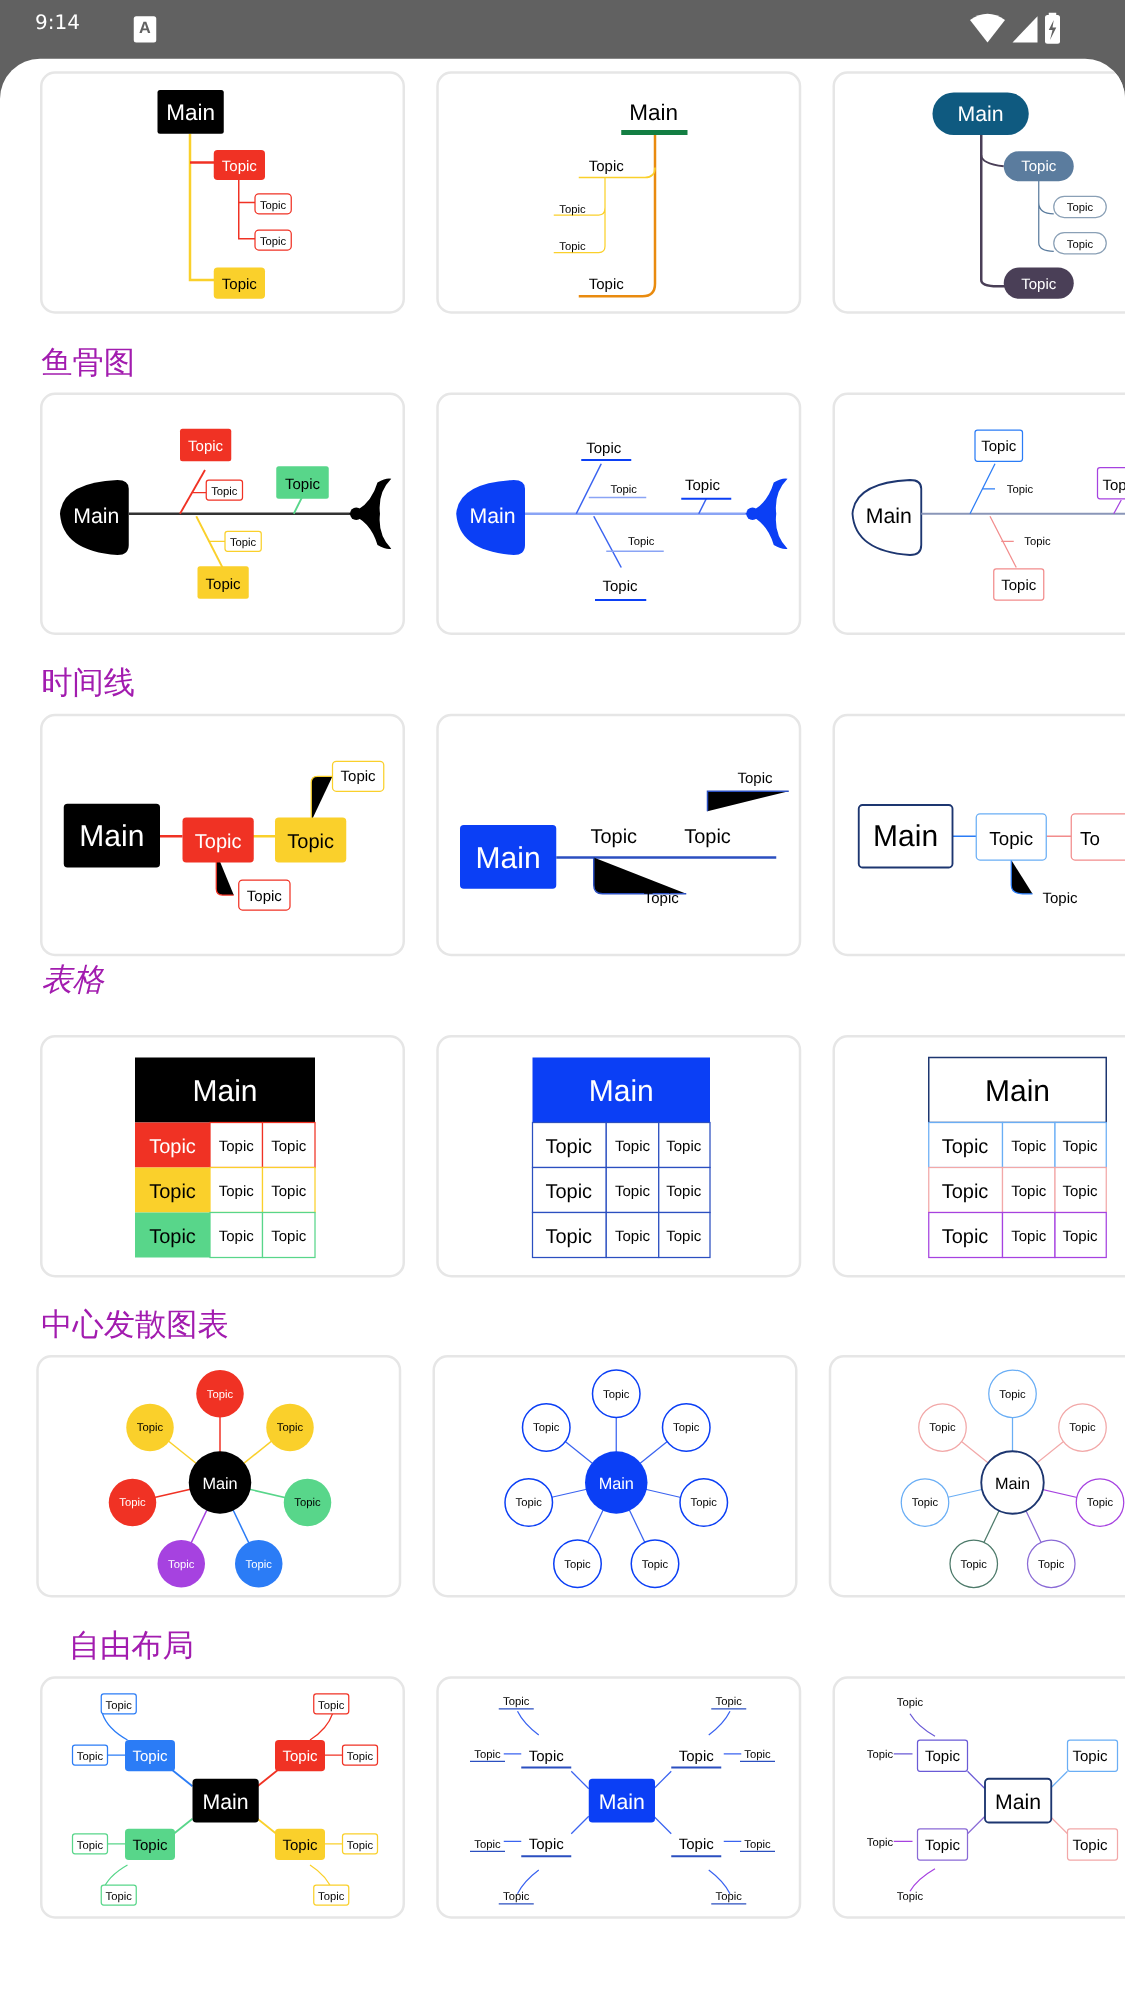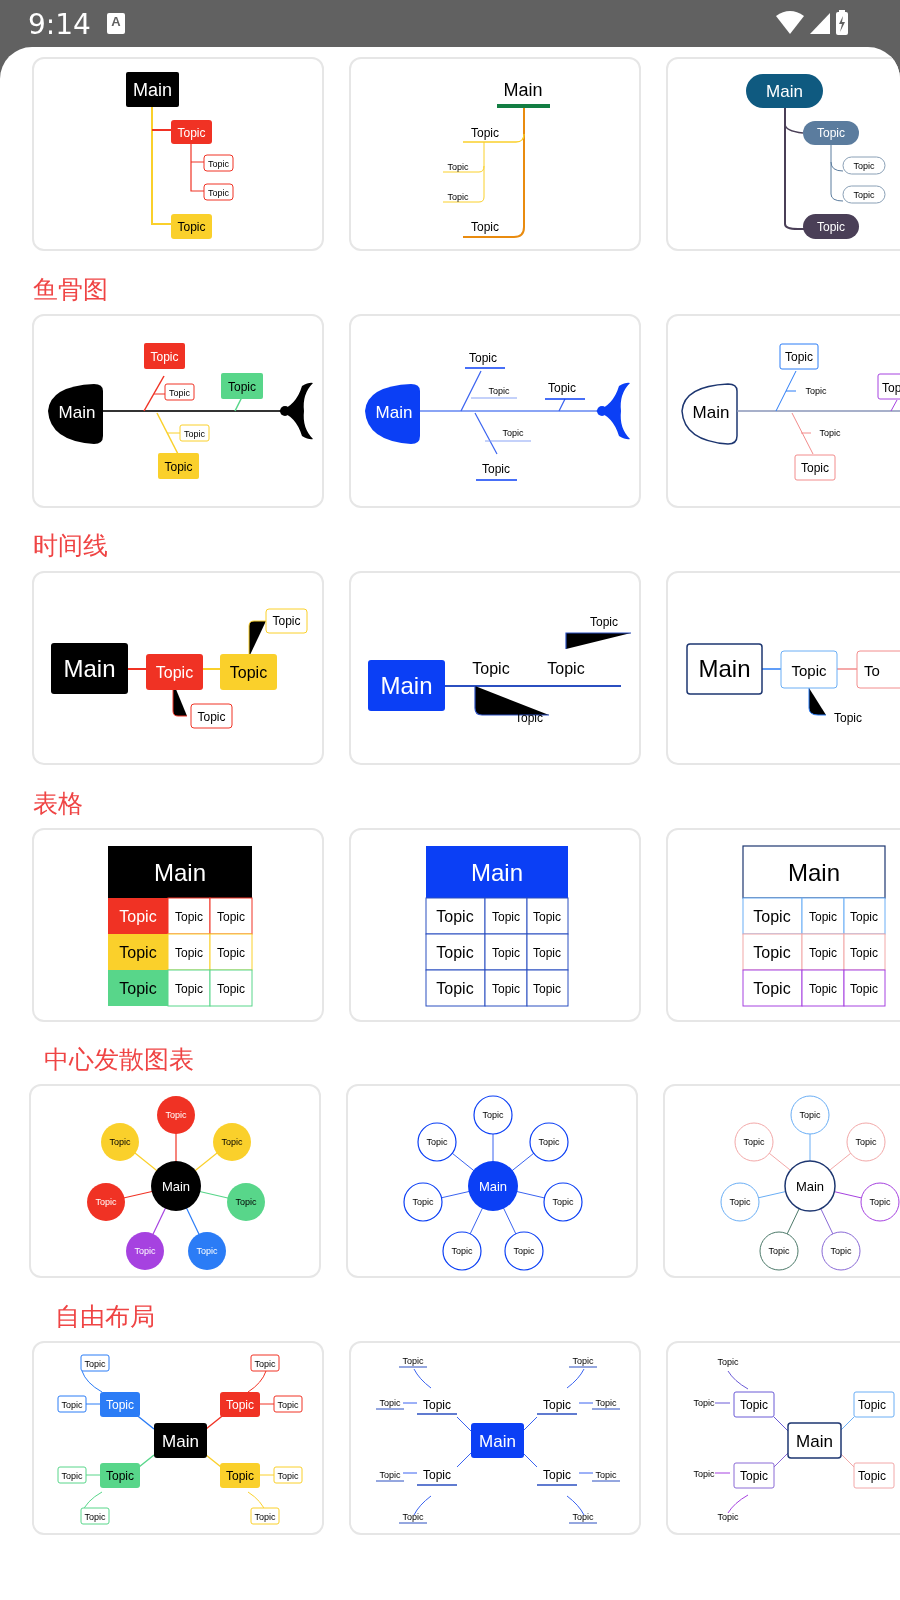--- a/index.html
+++ b/index.html
@@ -1,22 +1,22 @@
 <!DOCTYPE html>
 <html><head>
 <meta charset="utf-8">
 <style>
   * { box-sizing: border-box; margin: 0; padding: 0; }
   html, body { width: 900px; height: 1600px; overflow: hidden; background: #616161; font-family: "Liberation Sans", "DejaVu Sans", sans-serif; }
   .statusbar { position: absolute; left: 0; top: 0; width: 900px; height: 48px; background: #616161; color: #fff; }
-  .statusbar .time { position: absolute; left: 28px; top: 8px; font-size: 28px; font-family: "DejaVu Sans", sans-serif; }
+  .statusbar .time { position: absolute; left: 28px; top: 8px; font-size: 16px; font-family: "DejaVu Sans", sans-serif; }
   .statusbar .a-icon { position: absolute; left: 107px; top: 13px; width: 18px; height: 21px; background: #fff; border-radius: 2px; color: #616161; font-size: 13px; font-weight: bold; text-align: center; line-height: 18px; }
   .statusbar .sys { position: absolute; right: 44px; top: 10px; }
   .sheet { position: absolute; left: 0; top: 47px; width: 900px; height: 1560px; background: #fff; border-radius: 32px 32px 0 0; overflow: hidden; }
-  .section-title { position: absolute; left: 33px; font-size: 25px; color: #ef4444; font-family: "DejaVu Sans", sans-serif; }
+  .section-title { position: absolute; left: 33px; font-size: 25px; color: #a21caf; font-family: "DejaVu Sans", sans-serif; }
   .card { position: absolute; width: 292px; height: 194px; border: 2px solid #e6e6e6; border-radius: 12px; background: #fff; overflow: hidden; }
   .card svg { position: absolute; left: 0; top: 0; width: 292px; height: 194px; }
   svg text { font-family: "Liberation Sans", "DejaVu Sans", sans-serif; }
 </style>
 </head>
 <body>
 
 <div class="statusbar">
   <span class="time">9:14</span>
   <span class="a-icon">A</span>
@@ -189,21 +189,21 @@
       <rect x="19" y="71" width="75" height="50" rx="3" fill="#fff" stroke="#1d3670" stroke-width="1.5"></rect>
       <text x="56.5" y="104" text-anchor="middle" fill="#000" font-size="24">Main</text>
       <rect x="113" y="78" width="56" height="37" rx="3" fill="#fff" stroke="#6aaef5" stroke-width="1"></rect>
       <text x="141" y="103" text-anchor="middle" fill="#000" font-size="15">Topic</text>
       <rect x="189" y="78" width="56" height="37" rx="3" fill="#fff" stroke="#f28c8c" stroke-width="1"></rect>
       <text x="196" y="103" fill="#000" font-size="15">To</text>
       <text x="180" y="149" text-anchor="middle" fill="#000" font-size="12">Topic</text>
     </svg>
   </div>
 
-  <div class="section-title" style="top:740px;">表格</div>
+  <div class="section-title" style="top:720px;font-style:italic;">表格</div>
   <div class="card" style="left:32px;top:781px;">
     <svg viewBox="0 0 292 194">
       <rect x="74" y="16" width="144" height="52" fill="#000"></rect>
       <text x="146" y="51" text-anchor="middle" fill="#fff" font-size="24">Main</text>
       <rect x="74" y="68" width="60" height="36" fill="#f03224"></rect>
       <rect x="134" y="68" width="42" height="36" fill="#fff" stroke="#f03224"></rect>
       <rect x="176" y="68" width="42" height="36" fill="#fff" stroke="#f03224"></rect>
       <rect x="74" y="104" width="60" height="36" fill="#fad02b"></rect>
       <rect x="134" y="104" width="42" height="36" fill="#fff" stroke="#fad02b"></rect>
       <rect x="176" y="104" width="42" height="36" fill="#fff" stroke="#fad02b"></rect>
@@ -271,21 +271,21 @@
       <text x="196" y="91" text-anchor="middle" fill="#000" font-size="12">Topic</text>
       <text x="104" y="128" text-anchor="middle" fill="#000" font-size="16">Topic</text>
       <text x="155" y="127" text-anchor="middle" fill="#000" font-size="12">Topic</text>
       <text x="196" y="127" text-anchor="middle" fill="#000" font-size="12">Topic</text>
       <text x="104" y="164" text-anchor="middle" fill="#000" font-size="16">Topic</text>
       <text x="155" y="163" text-anchor="middle" fill="#000" font-size="12">Topic</text>
       <text x="196" y="163" text-anchor="middle" fill="#000" font-size="12">Topic</text>
     </svg>
   </div>
 
-  <div class="section-title" style="top:996px;margin-left:11px;">中心发散图表</div>
+  <div class="section-title" style="top:996px;">中心发散图表</div>
   <div class="card" style="left:29px;top:1037px;">
     <svg viewBox="0 0 292 194">
       <line x1="145" y1="100" x2="145" y2="28" stroke="#f03224" stroke-width="1.2"></line>
       <line x1="145" y1="100" x2="89" y2="55" stroke="#fad02b" stroke-width="1.2"></line>
       <line x1="145" y1="100" x2="201" y2="55" stroke="#fad02b" stroke-width="1.2"></line>
       <line x1="145" y1="100" x2="75" y2="116" stroke="#f03224" stroke-width="1.2"></line>
       <line x1="145" y1="100" x2="214" y2="116" stroke="#58d68a" stroke-width="1.2"></line>
       <line x1="145" y1="100" x2="114" y2="165" stroke="#a642e0" stroke-width="1.2"></line>
       <line x1="145" y1="100" x2="176" y2="165" stroke="#2b7cf6" stroke-width="1.2"></line>
       <circle cx="145" cy="29" r="19" fill="#f03224"></circle>

